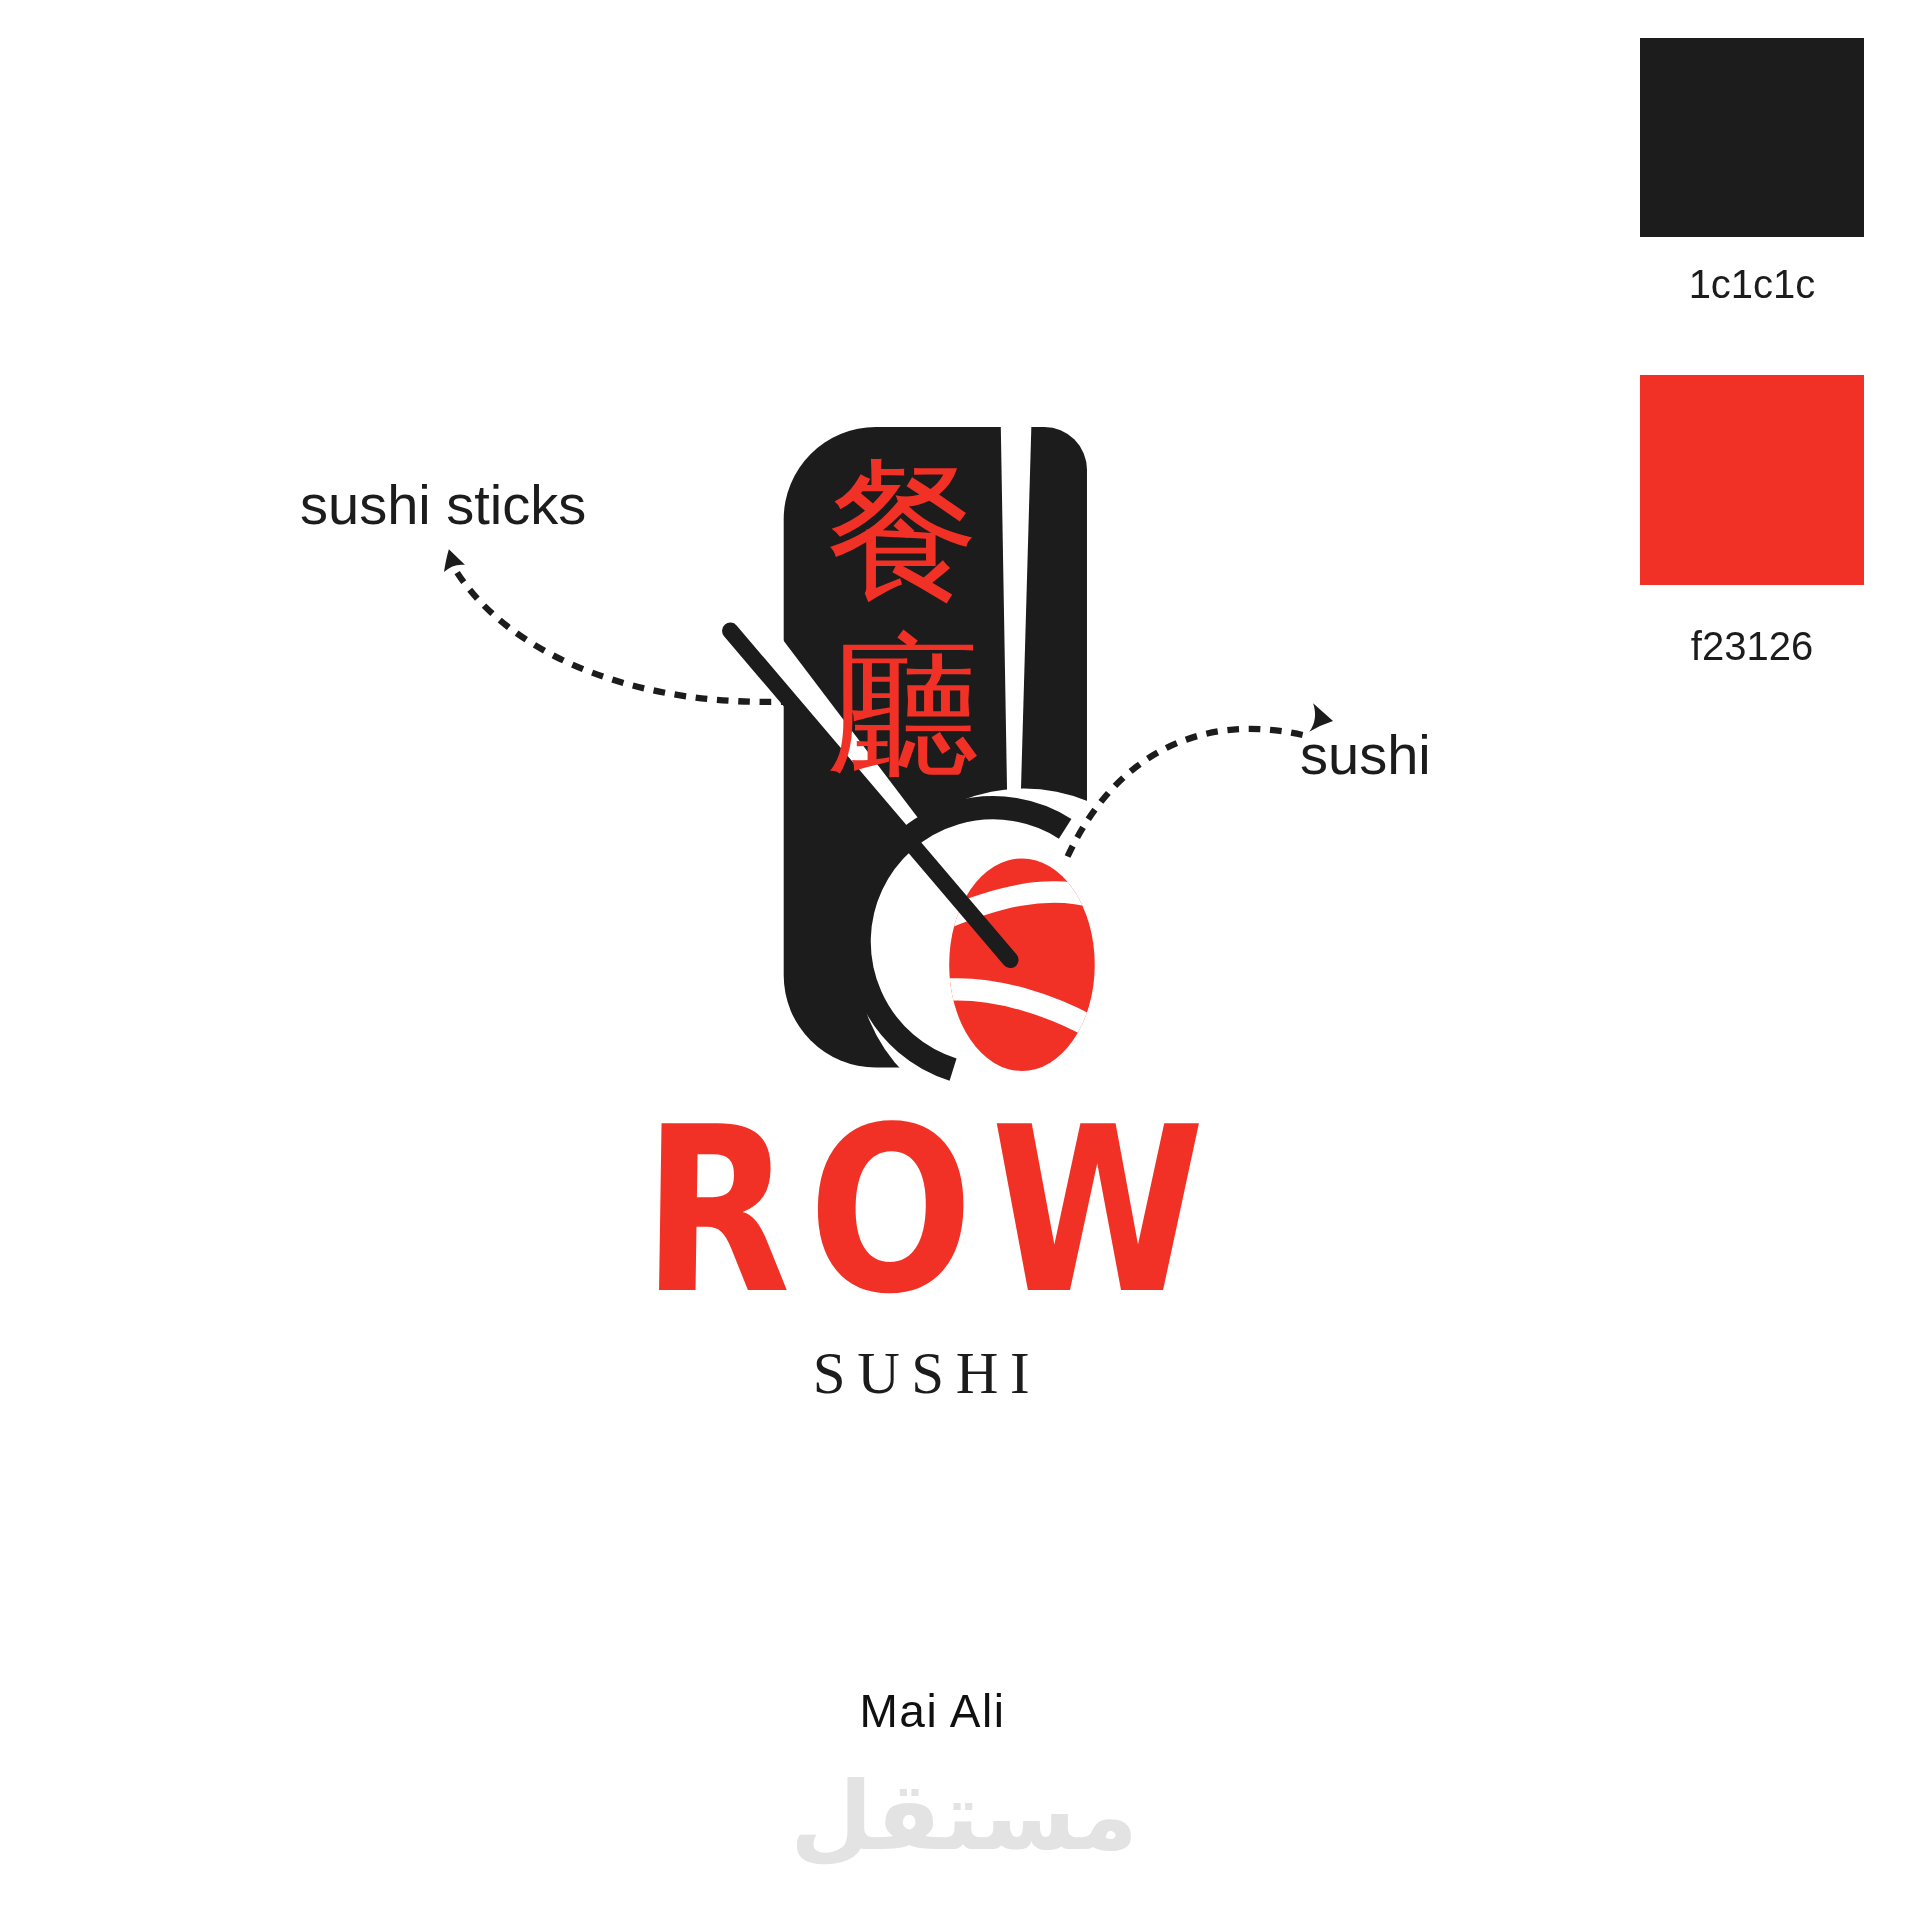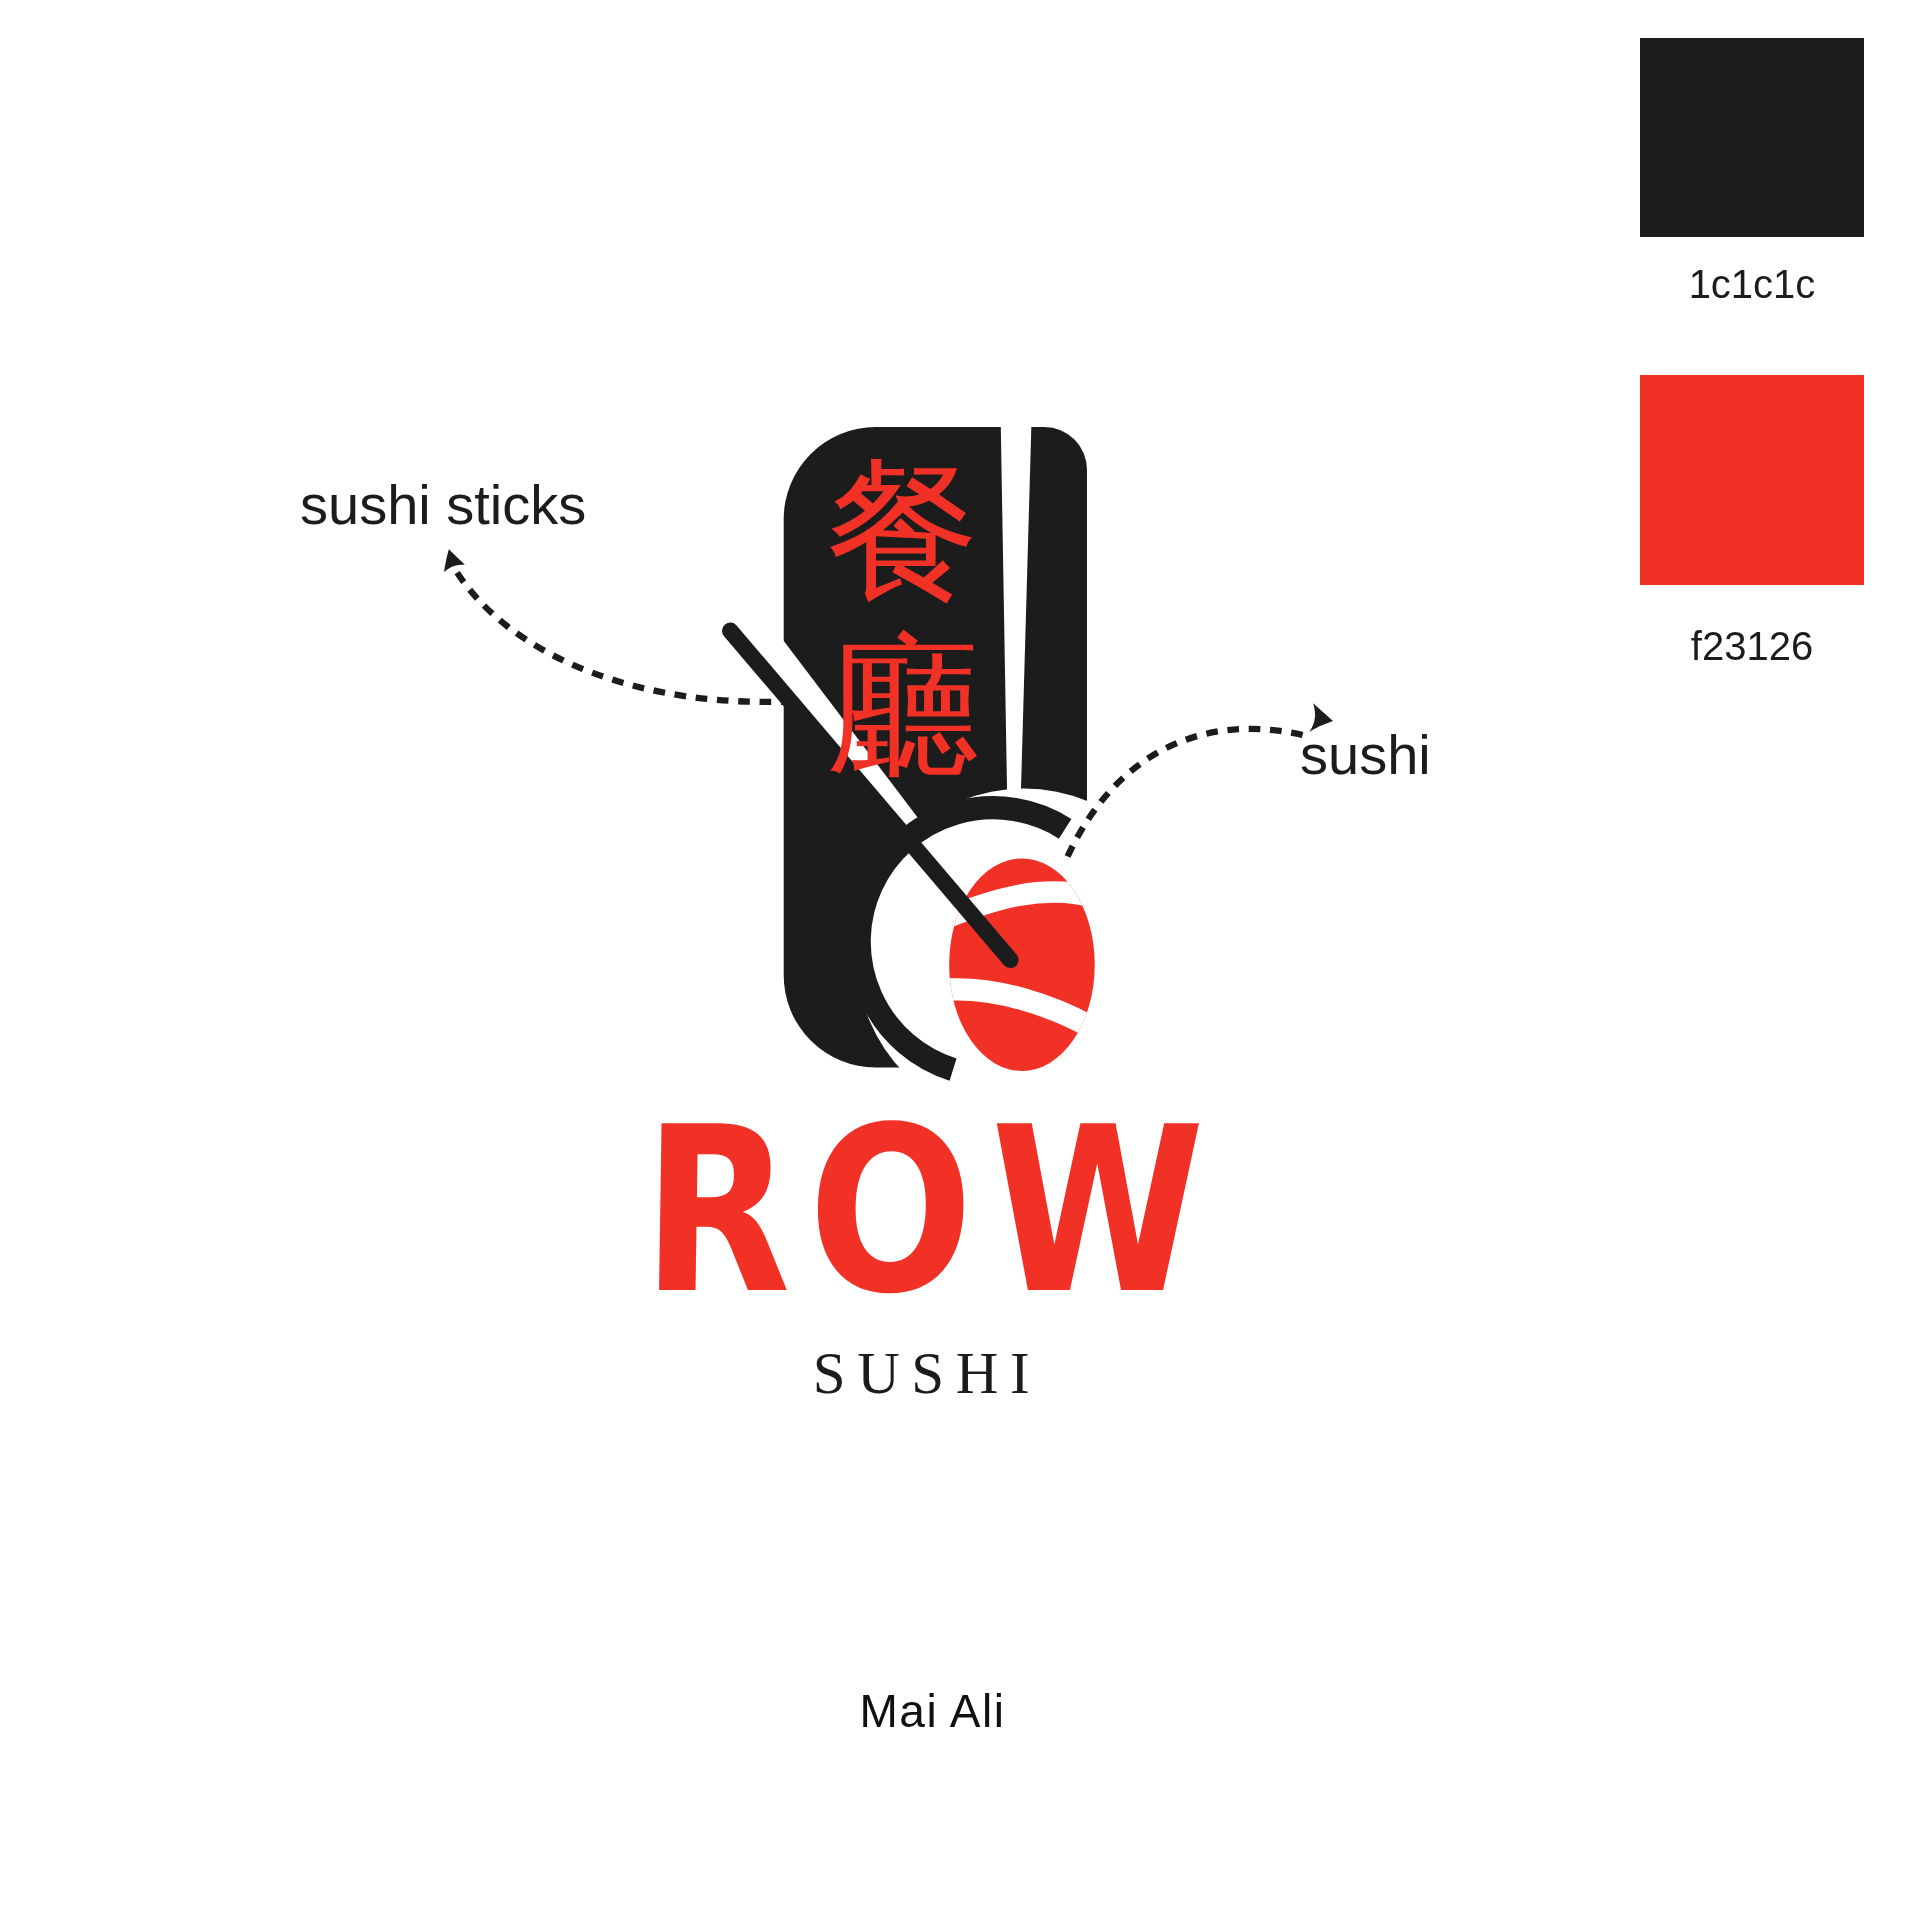--- a/index.html
+++ b/index.html
@@ -100,15 +100,16 @@
   <div class="swatch swatch-dark"></div>
   <div class="swatch-label swatch-label-dark">1c1c1c</div>
   <div class="swatch swatch-red"></div>
   <div class="swatch-label swatch-label-red">f23126</div>
 
   <div class="wordmark">ROW</div>
   <div class="tagline">SUSHI</div>
 
   <div class="designer">Mai Ali</div>
 
+  <div class="wm-ar">مستقل</div>
 
 </div>
 
 
 </body></html>

